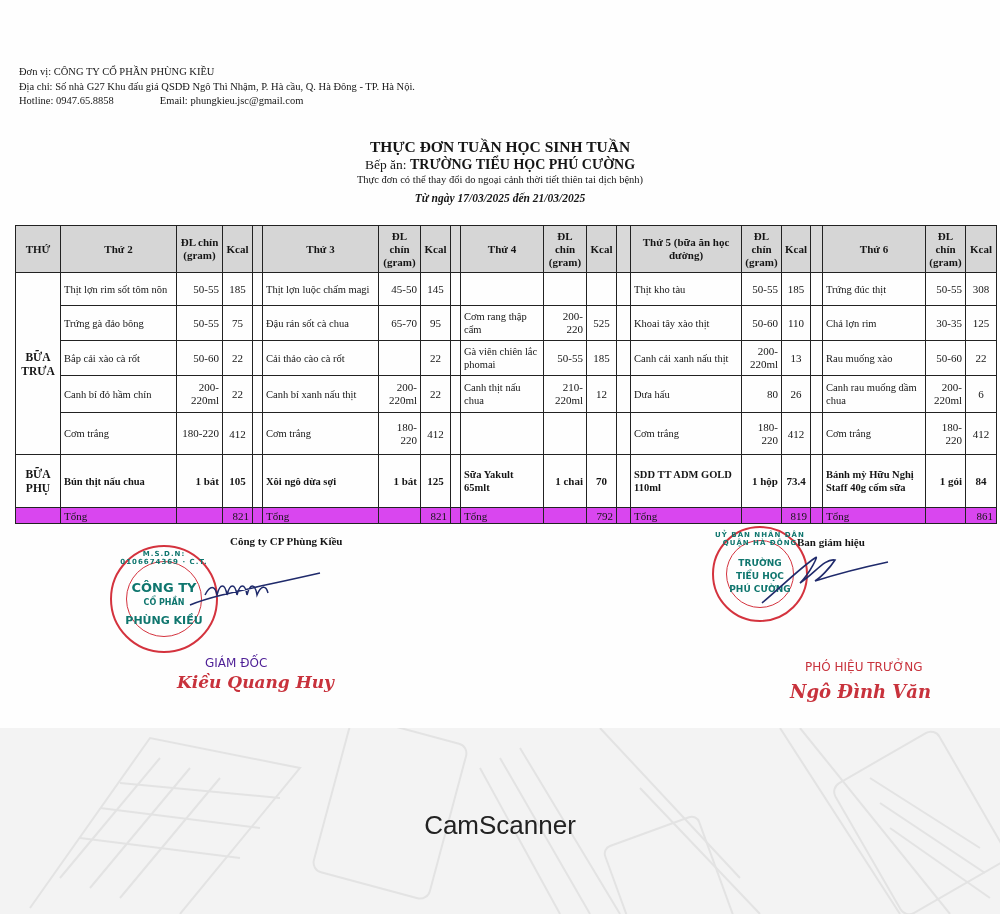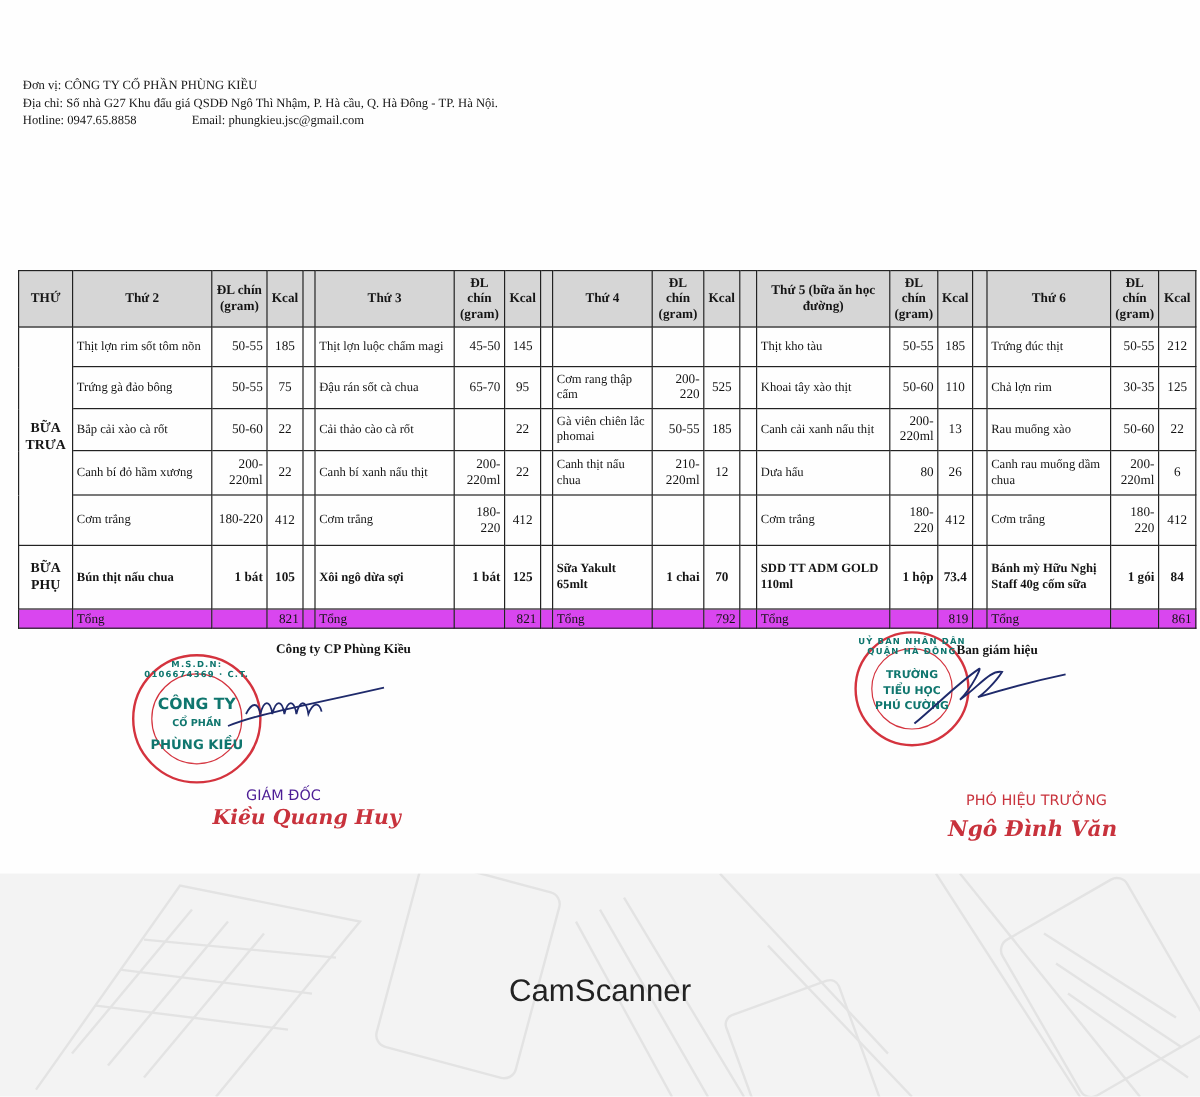--- a/index.html
+++ b/index.html
@@ -69,20 +69,26 @@
 <div class="page">
 
   <div class="org">
     <div class="row">Đơn vị: CÔNG TY CỔ PHẦN PHÙNG KIỀU</div>
     <div class="row">Địa chỉ: Số nhà G27 Khu đấu giá QSDĐ Ngô Thì Nhậm, P. Hà cầu, Q. Hà Đông - TP. Hà Nội.</div>
     <div class="row">
       <span>Hotline: 0947.65.8858</span><span class="email">Email: phungkieu.jsc@gmail.com</span>
     </div>
   </div>
 
+  <div class="titles">
+    <div class="t1">THỰC ĐƠN TUẦN HỌC SINH TUẦN</div>
+    <div class="t2"><span>Bếp ăn: </span><b>TRƯỜNG TIỂU HỌC PHÚ CƯỜNG</b></div>
+    <div class="t3">Thực đơn có thể thay đổi do ngoại cảnh thời tiết thiên tai dịch bệnh)</div>
+    <div class="t4">Từ ngày 17/03/2025 đến  21/03/2025</div>
+  </div>
 
   <table class="menu">
     <colgroup>
       <col style="width:45px">
       <col style="width:116px">
         <col style="width:46px">
         <col style="width:30px">
         <col style="width:10px">
       <col style="width:116px">
         <col style="width:42px">
@@ -137,21 +143,21 @@
       <td class="dish"></td>
       <td class="num"></td>
       <td class="kc"></td>
       <td class="gap"></td>
       <td class="dish">Thịt kho tàu</td>
       <td class="num">50-55</td>
       <td class="kc">185</td>
       <td class="gap"></td>
       <td class="dish">Trứng đúc thịt</td>
       <td class="num">50-55</td>
-      <td class="kc">212</td>
+      <td class="kc">308</td>
     </tr>
 
     <tr class="r2">
       <td class="dish">Trứng gà đảo bông</td>
       <td class="num">50-55</td>
       <td class="kc">75</td>
       <td class="gap"></td>
       <td class="dish">Đậu rán sốt cà chua</td>
       <td class="num">65-70</td>
       <td class="kc">95</td>
@@ -185,21 +191,21 @@
       <td class="dish">Canh cải xanh nấu thịt</td>
       <td class="num">200-220ml</td>
       <td class="kc">13</td>
       <td class="gap"></td>
       <td class="dish">Rau muống xào</td>
       <td class="num">50-60</td>
       <td class="kc">22</td>
     </tr>
 
     <tr class="r4">
-      <td class="dish">Canh bí đỏ hầm xương</td>
+      <td class="dish">Canh bí đỏ hầm chín</td>
       <td class="num">200-220ml</td>
       <td class="kc">22</td>
       <td class="gap"></td>
       <td class="dish">Canh  bí xanh nấu thịt</td>
       <td class="num">200-220ml</td>
       <td class="kc">22</td>
       <td class="gap"></td>
       <td class="dish">Canh thịt nấu chua</td>
       <td class="num">210-220ml</td>
       <td class="kc">12</td>

